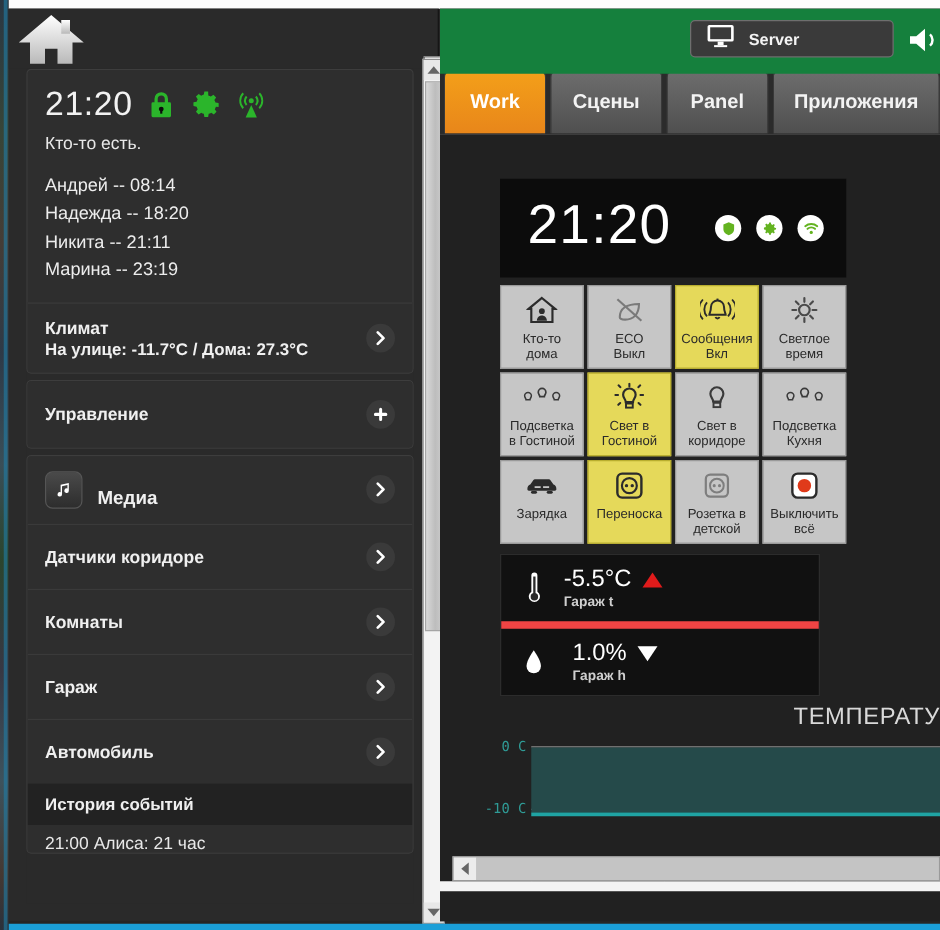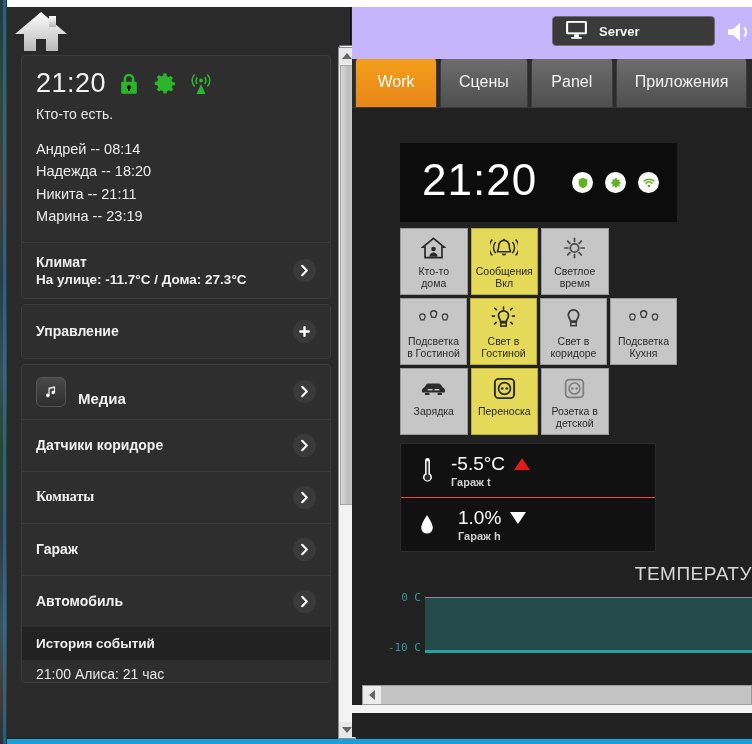--- a/index.html
+++ b/index.html
@@ -59,31 +59,31 @@
   .lscroll .thumb { position:absolute; left:1px; top:17px; width:14px; height:440px;
       background:linear-gradient(90deg,#d8d8d8,#bdbdbd 60%,#c9c9c9); border:1px solid #a5a5a5;}
   .arr { width:0;height:0;border-left:5px solid transparent;border-right:5px solid transparent;}
   .arr-up{border-bottom:6px solid #666;}
   .arr-dn{border-top:6px solid #666;}
   .excel-ic { position:absolute; left:332px; top:38px; width:20px; height:18px;
      background:#fff; border:1px solid #6f6f6f; display:flex;align-items:center;justify-content:center;}
 
   
   .right-app { position:absolute; left:352px; top:7px; width:400px; height:730px; background:#2b2b2b; }
-  .rtopbar { height:52px; position:relative; background:#c4b5fd;padding-left:12px; }
+  .rtopbar { height:52px; position:relative; background:#15803d;padding-left:12px; }
   .server-pill { position:absolute; right:37px; top:9px; width:163px; height:30px;
      border:1px solid #6e6e6e; border-radius:4px; background:#3a3a3a;
      display:flex; align-items:center; padding-left:12px; gap:11px;}
   .server-label { font-size:13px; font-weight:bold; color:#f4f4f4; }
   .spk { position:absolute; right:0px; top:14px; width:26px; height:22px; }
 
   .tabbar { height:48px; padding-left:3px; display:flex; align-items:flex-end; gap:3px; }
   .tab { height:52px; min-width:82px; padding:4px 18px; border-radius:7px 7px 0 0;
      background:linear-gradient(180deg,#6e6e6e,#4f4f4f); color:#f3f3f3;
-     font-size:16px; font-weight:normal; display:flex; align-items:center; justify-content:center;
+     font-size:16px; font-weight:bold; display:flex; align-items:center; justify-content:center;
      border:1px solid #3a3a3a; border-bottom:none; }
   .tab.active { background:linear-gradient(180deg,#f4a019,#e8861a); color:#fff; }
 
   .rbody { position:absolute; left:0; top:100px; right:0; bottom:0; background:#212121;
            border-top:1px solid #3c3c3c; }
 
   .clock-panel { position:absolute; left:48px; top:35px; width:277px; height:79px; background:#0c0c0c; }
   .cp-time { position:absolute; left:22px; top:12px; font-size:44px; color:#fff; letter-spacing:1px;}
   .cp-dots { position:absolute; right:18px; top:29px; display:flex; gap:12px; }
   .dot { width:21px;height:21px;border-radius:50%;background:#fff;
@@ -94,21 +94,21 @@
   .tile { width:67.5px; height:67px; background:#c6c6c6; border:1px solid #9a9a9a;
      display:flex; flex-direction:column; align-items:center; justify-content:flex-start;
      padding-top:6px; color:#222; }
   .tile.on { background:#e5d95a; border-color:#b9ae2f; }
   .tile .ticon { height:26px; display:flex; align-items:center; justify-content:center;}
   .tile .tlabel { font-size:10.5px; line-height:1.15; text-align:center; margin-top:4px; color:#2a2a2a;}
 
   .sensors { position:absolute; left:48px; top:335px; width:256px; background:#111;
              border:1px solid #2c2c2c; }
   .srow { display:flex; align-items:center; gap:14px; padding:9px 0 9px 16px; }
-  .srow + .srow { border-top:1px solid #ef4444;gap:21px; }
+  .srow + .srow { border-top:6px solid #ef4444;gap:21px; }
   .sicon { width:20px; height:32px; display:flex; align-items:center; justify-content:center;}
   .sval { font-size:19px; color:#fff; display:flex; align-items:center; gap:9px;}
   .sname { font-size:11px; color:#cfcfcf; font-weight:bold; margin-top:1px;}
   .tri-up { width:0;height:0;border-left:8px solid transparent;border-right:8px solid transparent;border-bottom:12px solid #e01b1b;}
   .tri-dn { width:0;height:0;border-left:8px solid transparent;border-right:8px solid transparent;border-top:12px solid #ffffff;}
 
   
   .chart-wrap { position:absolute; left:23px; top:455px; right:0; height:175px; }
   .chart-title { position:absolute; right:0; top:0; font-size:19px; color:#d9d9d9; letter-spacing:.5px; white-space:nowrap;}
   .chart-area { position:absolute; left:0; top:32px; right:0; height:110px; }
@@ -237,21 +237,21 @@
           </div>
         </div>
         <div class="row-item" style="padding:14px;">
           <div class="row-title">Датчики коридоре</div>
           <div class="chev">
             <svg viewBox="0 0 14 14">
                 <path d="M4.5 2 L9.5 7 L4.5 12" stroke="#fff" stroke-width="2.3" fill="none" stroke-linecap="round" stroke-linejoin="round"></path>
               </svg>
           </div>
         </div>
-        <div class="row-item" style="padding:14px;font-family:Liberation Serif, serif;">
+        <div class="row-item" style="padding:14px;">
           <div class="row-title">Комнаты</div>
           <div class="chev">
             <svg viewBox="0 0 14 14">
                 <path d="M4.5 2 L9.5 7 L4.5 12" stroke="#fff" stroke-width="2.3" fill="none" stroke-linecap="round" stroke-linejoin="round"></path>
               </svg>
           </div>
         </div>
         <div class="row-item" style="padding:14px;">
           <div class="row-title">Гараж</div>
           <div class="chev">
@@ -354,20 +354,29 @@
           <div class="tile">
             <div class="ticon">
               <svg viewBox="0 0 26 24" width="25" height="24">
                   <path d="M13 2 L24 11 h-2.2 v11 H4.2 V11 H2 z" fill="none" stroke="#2b2b2b" stroke-width="1.8"></path>
                   <circle cx="13" cy="13" r="2.4" fill="#2b2b2b"></circle>
                   <path d="M8.8 21c0-2.6 1.9-4.4 4.2-4.4s4.2 1.8 4.2 4.4z" fill="#2b2b2b"></path>
                 </svg>
             </div>
             <div class="tlabel">Кто-то<br>дома</div>
           </div>
+          <div class="tile">
+            <div class="ticon">
+              <svg viewBox="0 0 26 24" width="25" height="24">
+                  <path d="M5 18c0-7 5.5-11 16-11 0 9-5 13-11.5 13C6.5 20 5 19 5 18z" fill="none" stroke="#7a7a7a" stroke-width="1.7"></path>
+                  <path d="M3 3 L23 21" stroke="#7a7a7a" stroke-width="1.8"></path>
+                </svg>
+            </div>
+            <div class="tlabel">ECO<br>Выкл</div>
+          </div>
           <div class="tile on">
             <div class="ticon">
               <svg viewBox="0 0 30 24" width="28" height="24">
                   <path d="M15 3.8a5.6 5.6 0 0 0-5.6 5.6c0 4.3-1.4 5.5-1.4 6.6h14c0-1.1-1.4-2.3-1.4-6.6A5.6 5.6 0 0 0 15 3.8z" fill="none" stroke="#2b2b2b" stroke-width="1.7"></path>
                   <path d="M13.3 18a1.8 1.8 0 0 0 3.4 0" stroke="#2b2b2b" stroke-width="1.7" fill="none"></path>
                   <path d="M15 2.2v1.6" stroke="#2b2b2b" stroke-width="1.7"></path>
                   <path d="M6 5.5a9 9 0 0 0 0 12" stroke="#2b2b2b" stroke-width="1.6" fill="none"></path>
                   <path d="M24 5.5a9 9 0 0 1 0 12" stroke="#2b2b2b" stroke-width="1.6" fill="none"></path>
                   <path d="M2.5 3a12.5 12.5 0 0 0 0 17" stroke="#2b2b2b" stroke-width="1.5" fill="none"></path>
                   <path d="M27.5 3a12.5 12.5 0 0 1 0 17" stroke="#2b2b2b" stroke-width="1.5" fill="none"></path>
@@ -463,20 +472,29 @@
           <div class="tile">
             <div class="ticon">
               <svg viewBox="0 0 26 26" width="23" height="23">
                   <rect x="3" y="3" width="20" height="20" rx="4" fill="none" stroke="#7e7e7e" stroke-width="2"></rect>
                   <circle cx="13" cy="13" r="6.2" fill="none" stroke="#7e7e7e" stroke-width="1.8"></circle>
                   <circle cx="10.6" cy="13" r="1.4" fill="#7e7e7e"></circle>
                   <circle cx="15.4" cy="13" r="1.4" fill="#7e7e7e"></circle>
                 </svg>
             </div>
             <div class="tlabel">Розетка в<br>детской</div>
+          </div>
+          <div class="tile">
+            <div class="ticon">
+              <svg viewBox="0 0 26 26" width="25" height="25">
+                  <rect x="3" y="3" width="20" height="20" rx="4.5" fill="#fff" stroke="#2b2b2b" stroke-width="2"></rect>
+                  <circle cx="13" cy="13" r="5.6" fill="#e03a1a"></circle>
+                </svg>
+            </div>
+            <div class="tlabel">Выключить<br>всё</div>
           </div>
         </div>
       </div>
 
       <div class="sensors">
         <div class="srow">
           <div class="sicon">
             <svg viewBox="0 0 14 30" width="13" height="29">
                 <path d="M7 1.5a2.6 2.6 0 0 0-2.6 2.6v14a4.8 4.8 0 1 0 5.2 0v-14A2.6 2.6 0 0 0 7 1.5z" fill="#fff"></path>
                 <circle cx="7" cy="22.5" r="3.2" fill="#2b2b2b"></circle>

